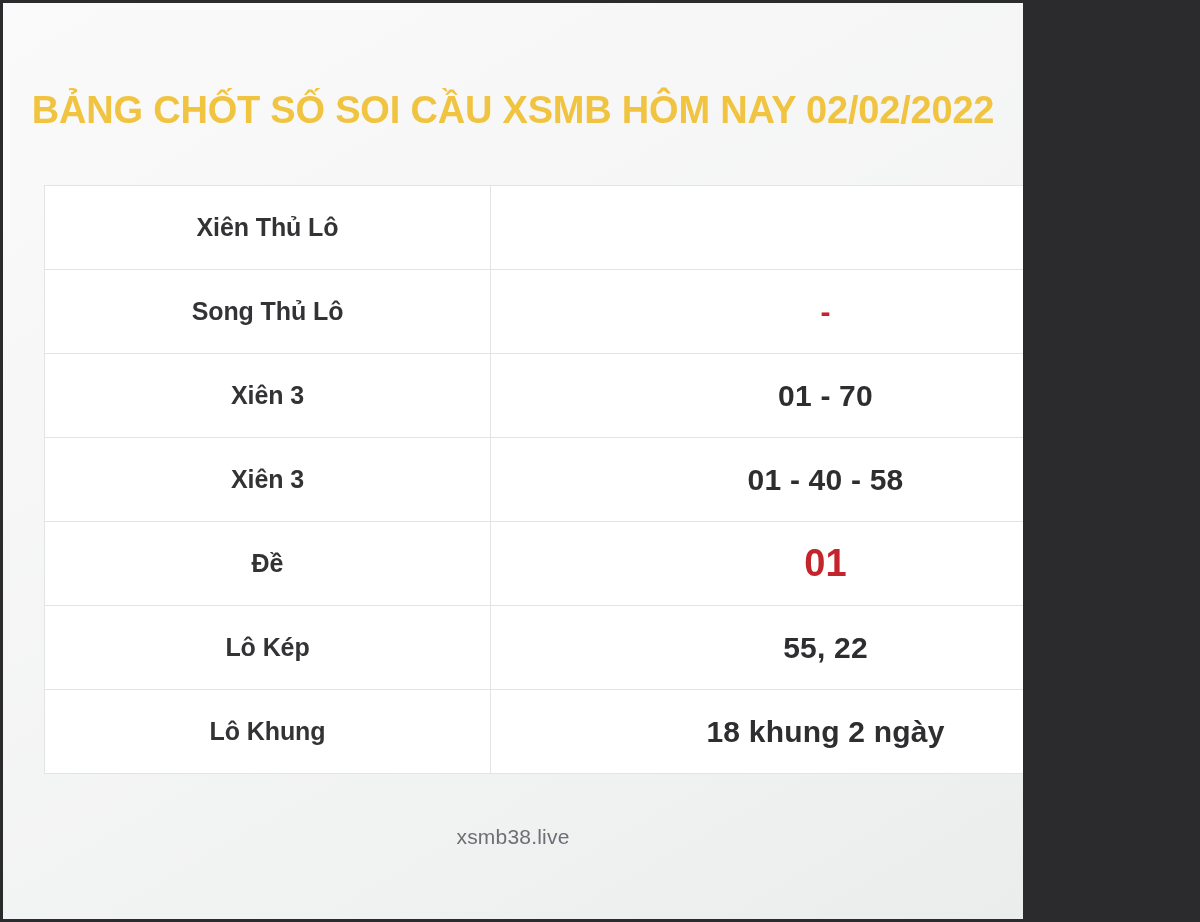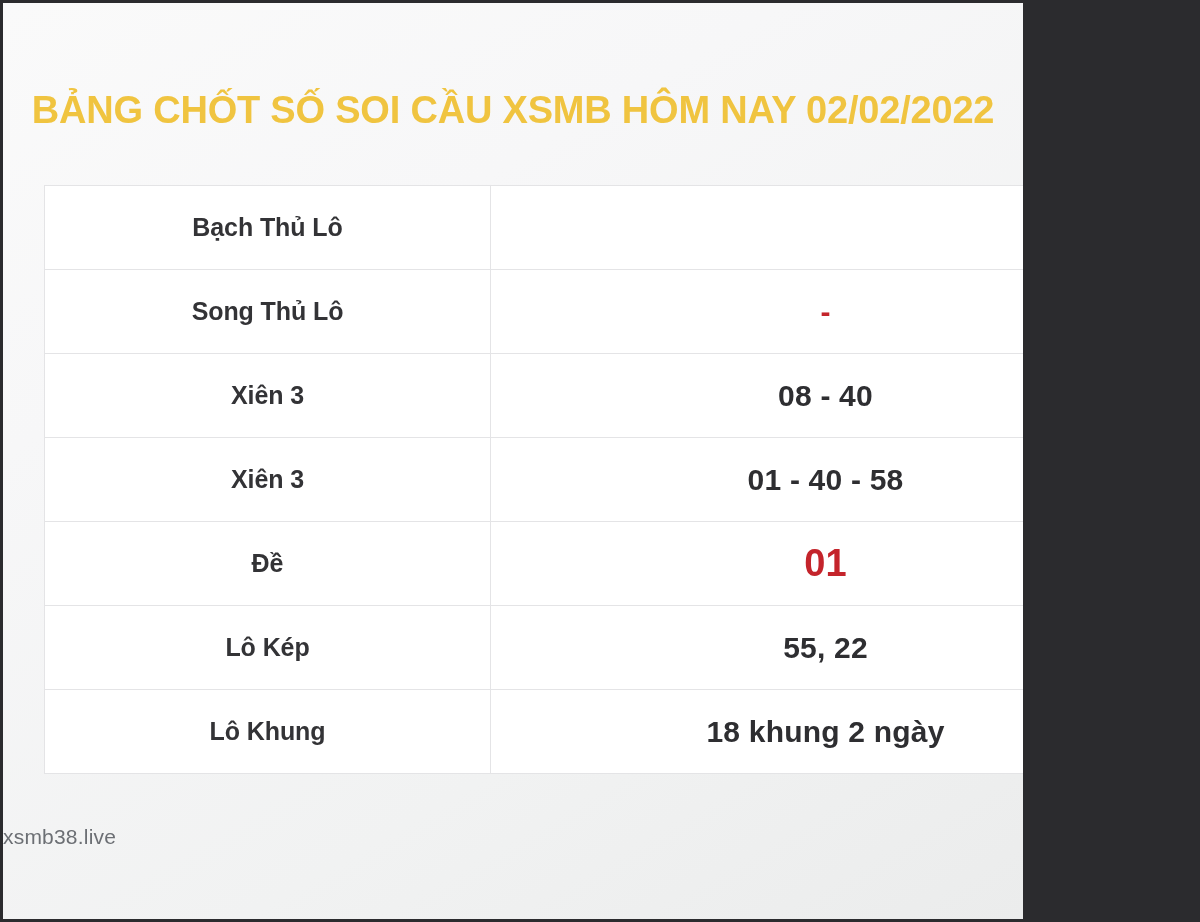--- a/index.html
+++ b/index.html
@@ -89,52 +89,52 @@
 
   td.value-cell.empty {
     font-size: 0;
   }
 
   #footer {
     position: absolute;
     left: 0;
     top: 822px;
     width: 100%;
-    text-align: left;
+    text-align: center;
     color: #6c6f74;
     font-size: 21px;
     font-weight: normal;
     letter-spacing: 0.2px;
     font-family: "Liberation Sans", sans-serif;
   }
 </style>
 </head>
 <body>
 
 <div id="page">
 
   <h1 id="title">BẢNG CHỐT SỐ SOI CẦU XSMB HÔM NAY 02/02/2022</h1>
 
   <div id="table-wrap">
     <table class="soi-cau">
       <tbody>
 
         <tr>
-          <td class="label-cell">Bạch Thủ Lô</td>
+          <td class="label-cell">Xiên Thủ Lô</td>
           <td class="value-cell empty"></td>
         </tr>
 
         <tr>
           <td class="label-cell">Song Thủ Lô</td>
           <td class="value-cell red">-</td>
         </tr>
 
         <tr>
           <td class="label-cell">Xiên 3</td>
-          <td class="value-cell">08 - 40</td>
+          <td class="value-cell">01 - 70</td>
         </tr>
 
         <tr>
           <td class="label-cell">Xiên 3</td>
           <td class="value-cell">01 - 40 - 58</td>
         </tr>
 
         <tr>
           <td class="label-cell">Đề</td>
           <td class="value-cell red big">01</td>

